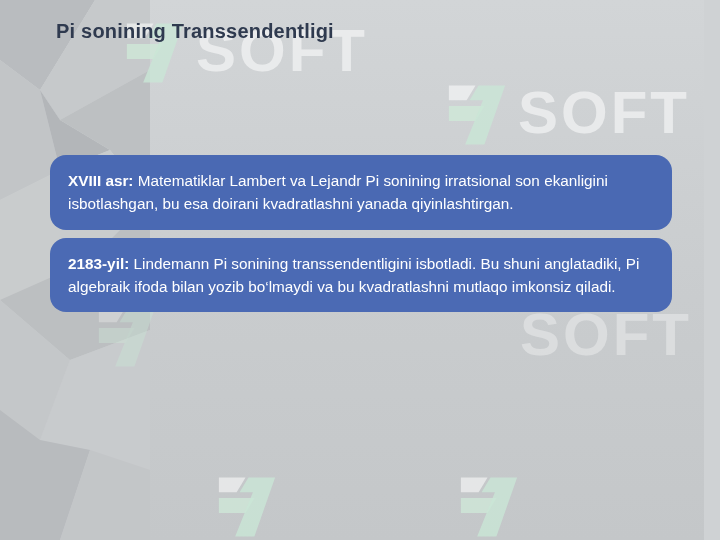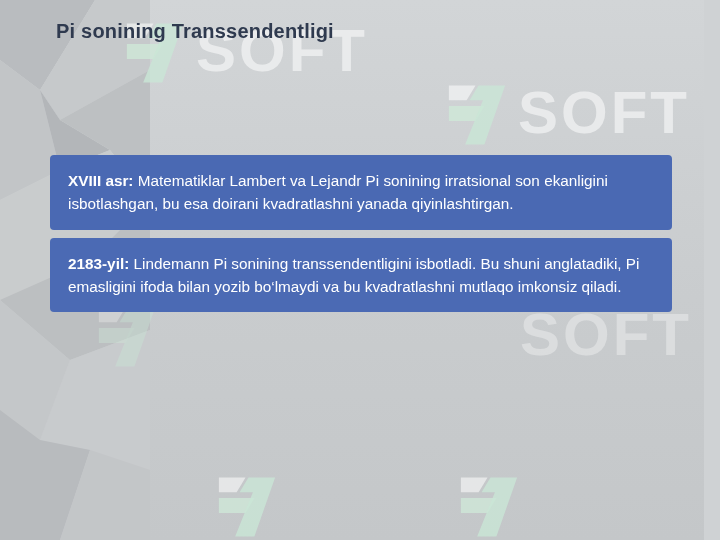--- a/index.html
+++ b/index.html
@@ -67,21 +67,21 @@
   
   .boxes {
     position: absolute;
     left: 50px;
     top: 155px;
     width: 622px;
   }
   .box {
     background: #4a6bb5;
     color: #ffffff;
-    border-radius: 4px;
+    border-radius: 16px;
     padding: 14px 20px 14px 18px;
     margin-bottom: 8px;
     font-size: 15.3px;
     line-height: 1.52;
     box-sizing: border-box;
   }
   .box .lead {
     font-weight: bold;
   }
   .box-1 { background: #4a69b3; }
@@ -154,18 +154,18 @@
 
   <div class="title">Pi sonining Transsendentligi</div>
 
   <div class="boxes">
 
     <div class="box box-1">
       <span class="lead">XVIII asr:</span><span> Matematiklar Lambert va Lejandr Pi sonining irratsional son ekanligini isbotlashgan, bu esa doirani kvadratlashni yanada qiyinlashtirgan.</span>
     </div>
 
     <div class="box box-2">
-      <span class="lead">2183-yil:</span><span> Lindemann Pi sonining transsendentligini isbotladi. Bu shuni anglatadiki, Pi emasligini ifoda bilan yozib bo‘lmaydi va bu kvadratlashni mutlaqo imkonsiz qiladi.</span>
+      <span class="lead">2183-yil:</span><span> Lindemann Pi sonining transsendentligini isbotladi. Bu shuni anglatadiki, Pi algebraik ifoda bilan yozib bo‘lmaydi va bu kvadratlashni mutlaqo imkonsiz qiladi.</span>
     </div>
 
 
   </div>
 </div>
 
 </body></html>

